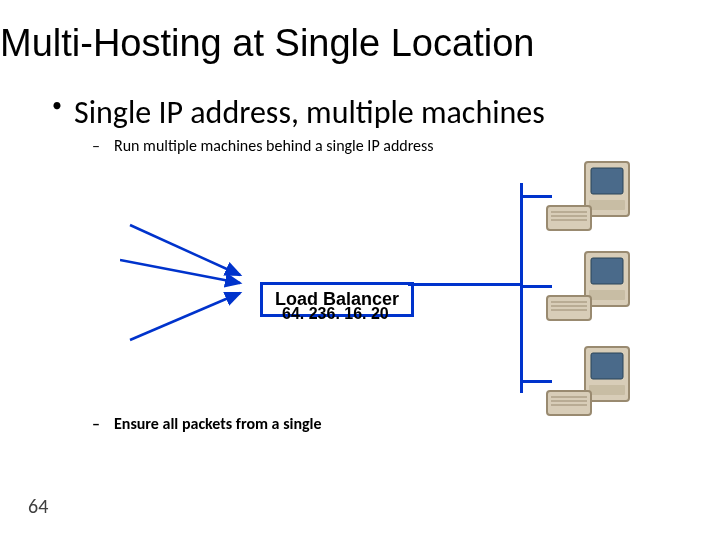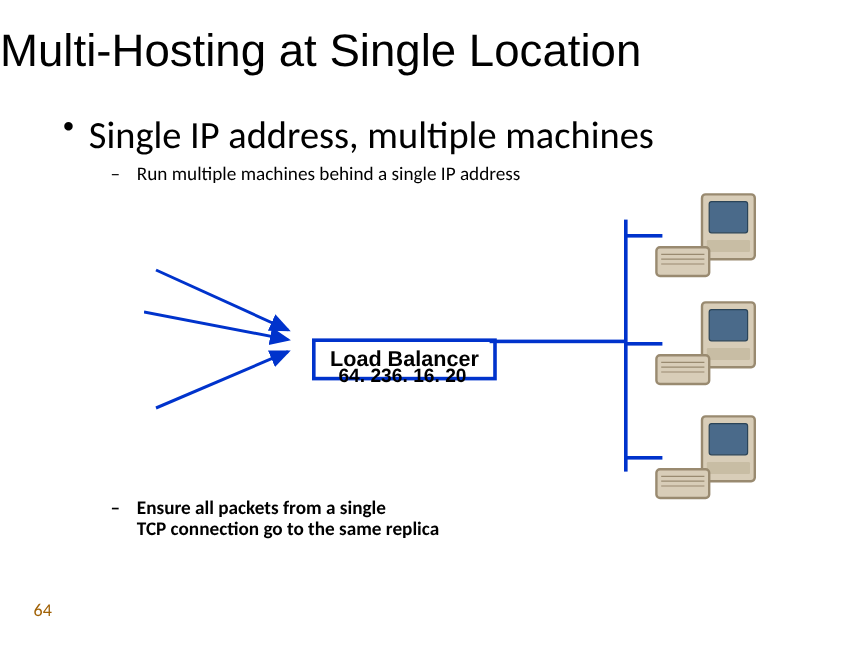--- a/index.html
+++ b/index.html
@@ -97,22 +97,22 @@
   .computer {
     position: absolute;
     left: 545px;
     width: 90px;
     height: 80px;
   }
   .slide-num {
     position: absolute;
     left: 28px;
     bottom: 22px;
-    font-size: 15px;
-    color: #a16207;
+    font-size: 20px;
+    color: #404040;
     font-family: Calibri, Arial, sans-serif;
   }
 </style>
 </head>
 <body>
 
 <div class="title">Multi-Hosting at Single Location</div>
 
 <div class="bullet-l1">Single IP address, multiple machines</div>
 <div class="bullet-l2">Run multiple machines behind a single IP address</div>
@@ -166,16 +166,15 @@
     <rect x="2" y="46" width="44" height="24" rx="3" fill="#d8cdb8" stroke="#998a70" stroke-width="2"></rect>
     <line x1="6" y1="52" x2="42" y2="52" stroke="#998a70"></line>
     <line x1="6" y1="56" x2="42" y2="56" stroke="#998a70"></line>
     <line x1="6" y1="60" x2="42" y2="60" stroke="#998a70"></line>
   </svg>
 
 </div>
 
 <div class="bullet-l2 second">
   <span>Ensure all packets from a single</span><br>
-  <span>TCP connection go to the same replica</span>
 </div>
 
 <div class="slide-num">64</div>
 
 </body></html>

